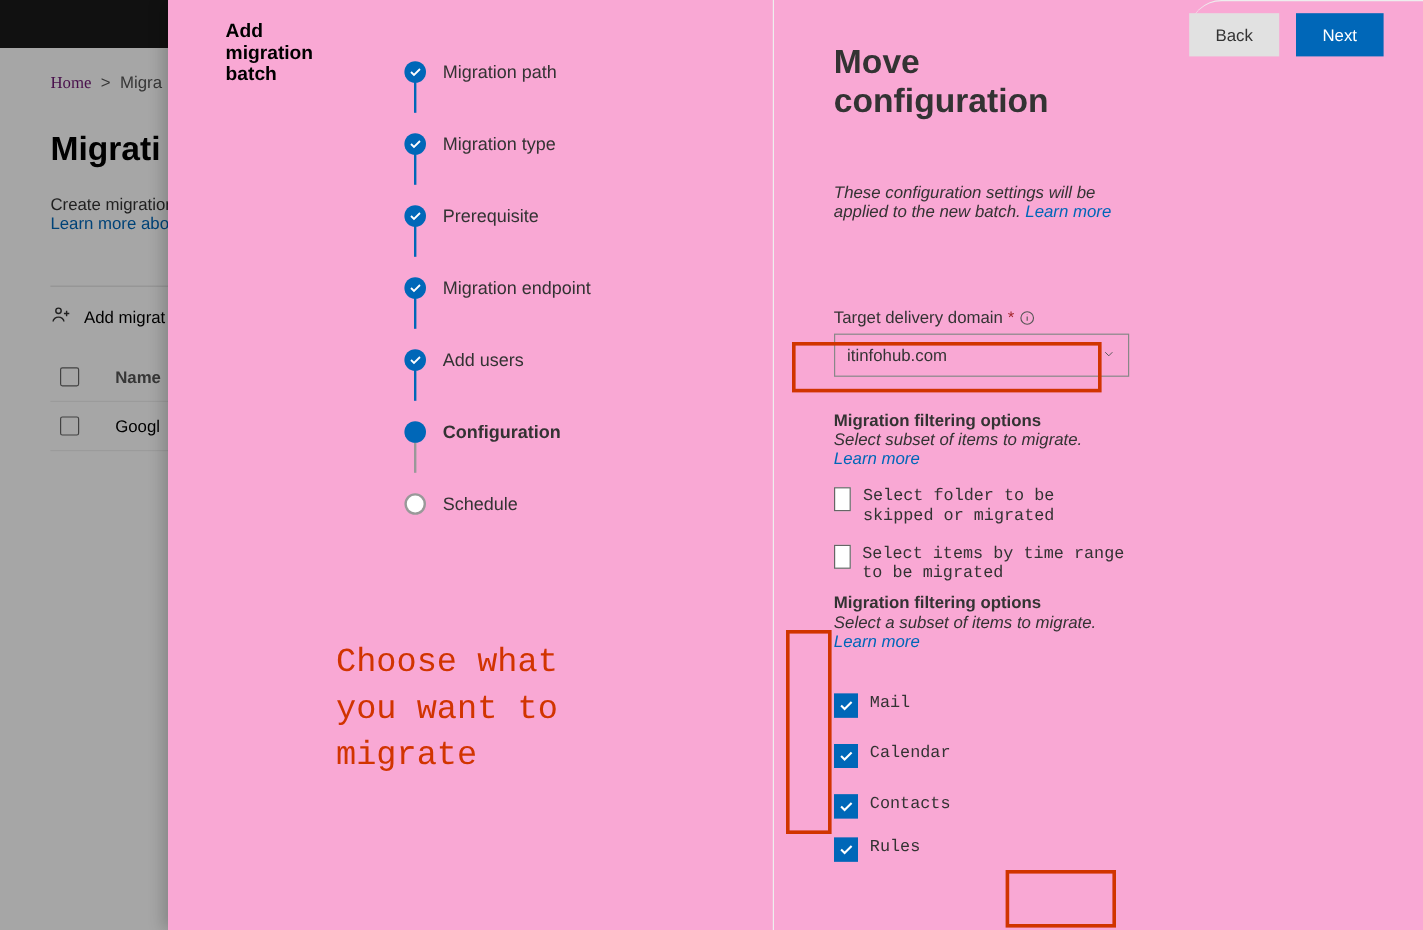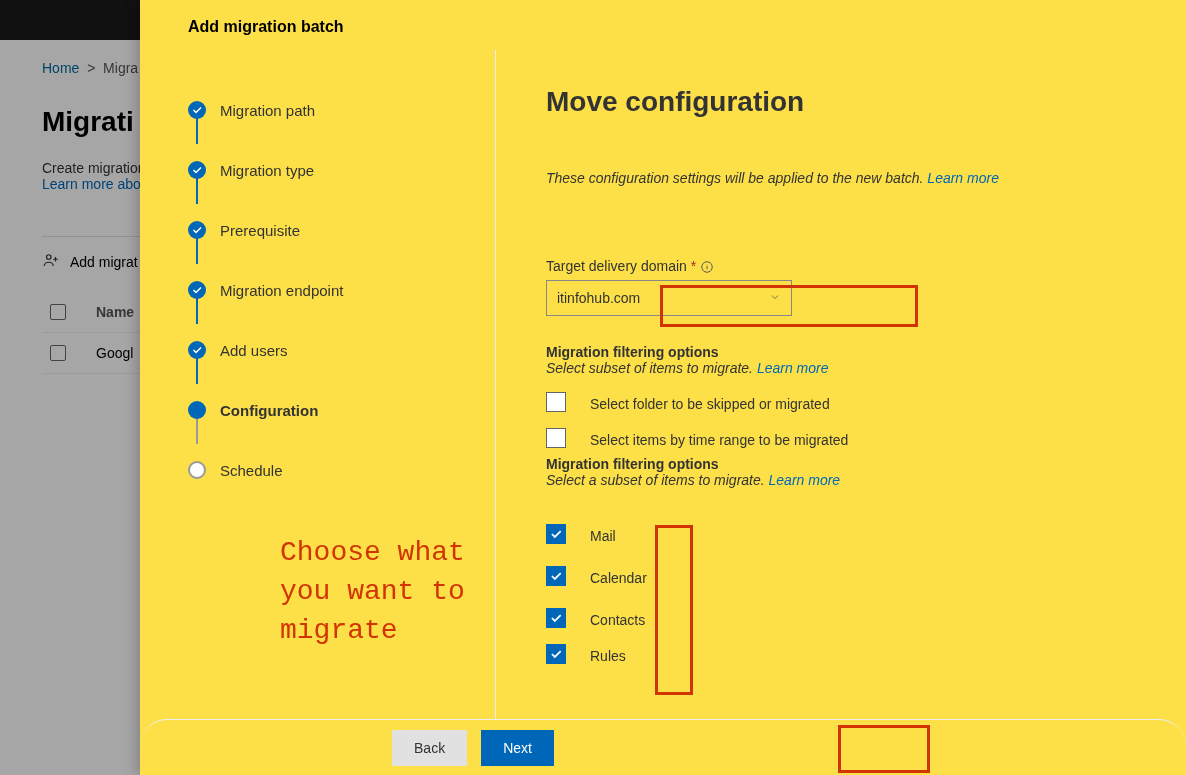--- a/index.html
+++ b/index.html
@@ -14,21 +14,21 @@
   }
   .backdrop .topbar {
     height: 40px;
     background: #1b1b1b;
   }
   .backdrop .crumbs {
     padding: 20px 0 0 42px;
     font-size: 14px;
     color: #555;
   }
-  .backdrop .crumbs a { color: #0369a1; text-decoration: none; }
+  .backdrop .crumbs a { color: #701a75; text-decoration: none; font-family: Liberation Serif, serif; }
   .backdrop h1 {
     padding: 30px 0 0 42px;
     font-size: 28px;
     font-weight: 600;
   }
   .backdrop .sub {
     padding: 22px 0 0 42px;
     font-size: 14px;
     color: #333;
   }
@@ -60,24 +60,24 @@
   }
   .dim-overlay {
     position:absolute; inset:0; background:rgba(0,0,0,0.35);
   }
 
   
   .panel {
     position: absolute;
     top: 0; right: 0; bottom: 0;
     left: 140px;
-    background: #fde047;
+    background: #f9a8d4;
     box-shadow: -4px 0 12px rgba(0,0,0,.2);
     display: flex;
-    flex-direction: column;
+    flex-direction: row;
   }
   .panel-header {
     padding: 18px 28px 14px 48px;
     font-size: 16px;
     font-weight: 700;
   }
   .panel-body {
     flex: 1;
     display: flex;
     min-height: 0;
@@ -146,22 +146,23 @@
     padding: 0 10px;
     cursor: pointer;
   }
   .select-box .chev svg { width:12px; height:12px; }
 
   .section-head {
     font-weight: 700;
     margin-top: 28px;
   }
   .check-line {
-    display:flex; align-items:flex-end; gap:24px;
+    display:flex; align-items:flex-start; gap:10px;
     margin-top: 16px;
+    font-family: Liberation Mono, monospace;
   }
   .chkbox {
     width:20px; height:20px; border:1px solid #666; background:#fff;
     display:flex; align-items:center; justify-content:center;
     cursor:pointer;
   }
   .chkbox.checked { background:#0067b8; border-color:#0067b8; }
   .chkbox svg { width:14px; height:14px; }
 
   .panel-footer {

